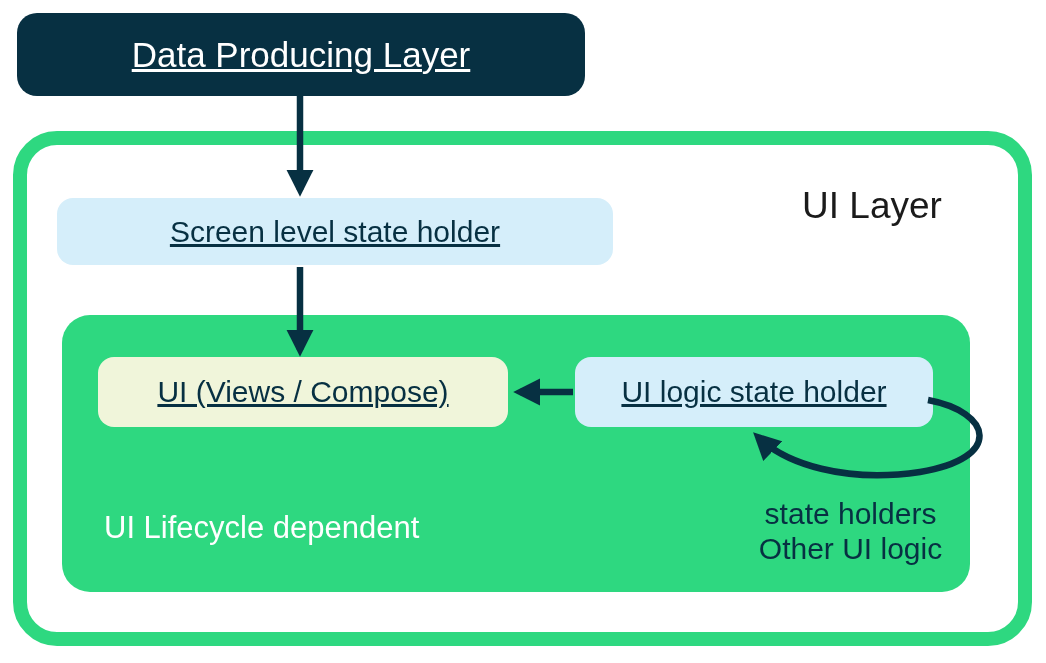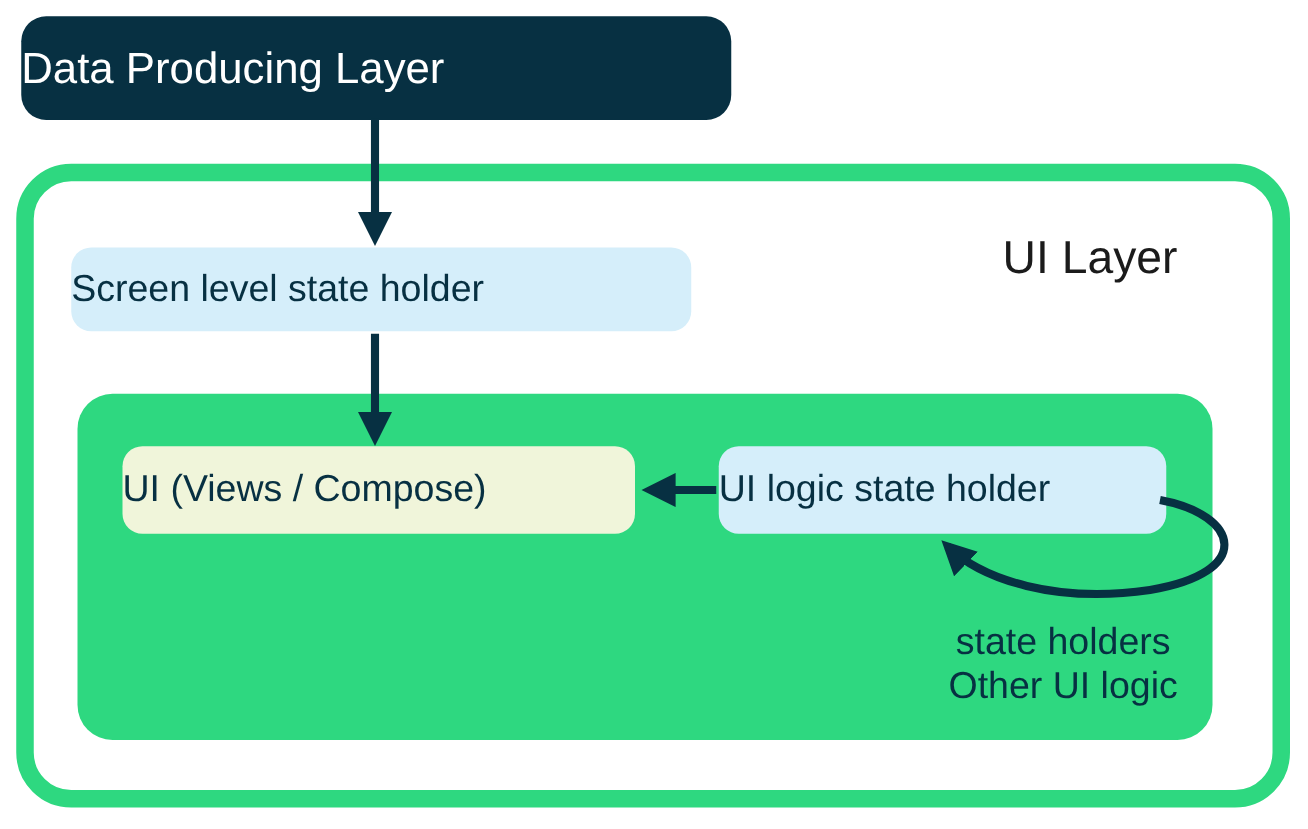--- a/index.html
+++ b/index.html
@@ -14,22 +14,23 @@
   html,body{background:#fff;}
   body{font-family:"Liberation Sans","DejaVu Sans",sans-serif;}
   .stage{
     position:relative;
     width:1046px;height:663px;
     background:var(--white,#fff);
     overflow:hidden;
   }
   .node{
     position:absolute;
-    display:flex;align-items:center;justify-content:flex-start;
+    display:flex;align-items:center;justify-content:center;
     text-align:center;
+    text-decoration:underline;
   }
   .node-dark{
     left:17px;top:13px;width:568px;height:83px;
     background:var(--navy,#073042);
     border-radius:20px;
     color:#fff;font-size:35px;
   }
   .outer-container{
     position:absolute;
     left:13px;top:131px;width:1019px;height:515px;
@@ -38,21 +39,21 @@
     border-radius:44px;
   }
   .ui-layer-title{
     position:absolute;
     left:762px;top:185px;width:220px;
     text-align:center;
     font-size:37px;
     color:var(--title-black,#1B1B1B);
   }
   .node-screen{
-    left:57px;top:198px;width:496px;height:67px;
+    left:57px;top:198px;width:556px;height:67px;
     background:var(--light-blue,#D5EEFA);
     border-radius:16px;
     color:var(--navy,#073042);font-size:30px;
   }
   .inner-green{
     position:absolute;
     left:62px;top:315px;width:908px;height:277px;
     background:var(--green,#2ED880);
     border-radius:28px;
   }
@@ -114,20 +115,21 @@
   <div class="inner-green"></div>
 
   <div class="node node-logic">
     <span>UI logic state holder</span>
   </div>
 
   <div class="node node-yellow">
     <span>UI (Views / Compose)</span>
   </div>
 
+  <div class="lifecycle-label">UI Lifecycle dependent</div>
 
   <div class="other-holders">
     <span>state holders</span>
     <span>Other UI logic</span>
   </div>
 
   <svg class="arrows" viewBox="0 0 1046 663">
     <defs>
       <marker id="ah" viewBox="0 0 10 10" refX="7.5" refY="5" markerWidth="4.2" markerHeight="4.2" orient="auto">
         <path d="M0,0 L10,5 L0,10 z"></path>

